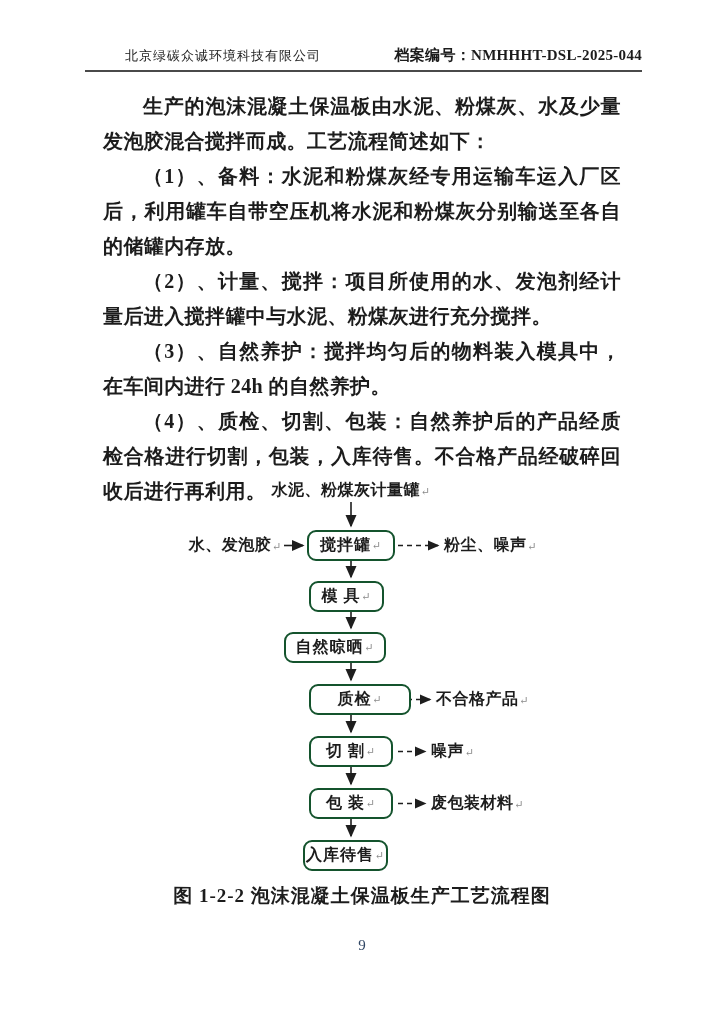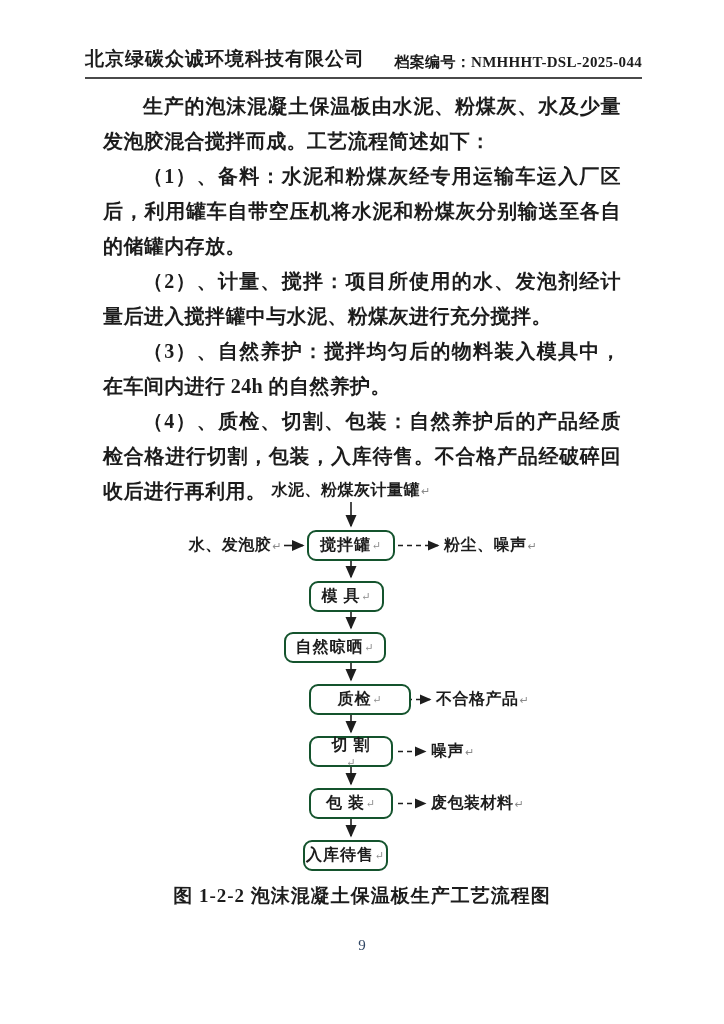--- a/index.html
+++ b/index.html
@@ -8,40 +8,40 @@
     background:#ffffff; overflow:hidden;
     font-family:"Liberation Serif","DejaVu Serif",serif;
     color:#1c1c1c;
   }
   
   .header {
     position:absolute; left:85px; right:82px; top:46px;
     display:flex; justify-content:space-between; align-items:flex-end;
     border-bottom:2px solid #4a4a4a; padding-bottom:5px;
   }
-  .header .company { font-size:19px; font-weight:700; letter-spacing:1px; }
+  .header .company { font-size:13px; font-weight:400; letter-spacing:1px;margin-left:40px; }
   .header .docno   { font-size:15px; font-weight:700; letter-spacing:0.3px; }
   
   .bodytext { position:absolute; left:103px; right:103px; top:89px; }
   .bodytext p {
     margin:0; text-indent:2em; font-size:20px; line-height:35px;
     text-align:justify; letter-spacing:0.4px; font-weight:700;
   }
   
   .flow { position:absolute; left:0; top:480px; width:724px; height:400px; }
   .flow svg { position:absolute; left:0; top:0; }
   .fbox {
     position:absolute; height:31px; box-sizing:border-box;
     border:2px solid #14532d; border-radius:9px; background:#fff;
     display:flex; align-items:center; justify-content:center;
     font-size:16px; font-weight:700; letter-spacing:1px; white-space:nowrap;
   }
   .flabel {
     position:absolute; font-size:16px; font-weight:700;
-    letter-spacing:0.5px; white-space:nowrap; line-height:20px;font-family:Liberation Serif, serif;
+    letter-spacing:0.5px; white-space:nowrap; line-height:20px;
   }
   .retmark { font-size:11px; color:#8a8a8a; font-weight:400; margin-left:1px; }
   .toplabel { left:351px; top:0px; transform:translateX(-50%); }
   
   .caption {
     position:absolute; left:0; right:0; top:883px; text-align:center;
     font-size:19px; font-weight:700; letter-spacing:1px;
   }
   .pagenum {
     position:absolute; left:0; right:0; top:937px; text-align:center;
@@ -104,21 +104,21 @@
         <span class="retmark">↵</span>
       </div>
     <div class="fbox" style="left:284px; top:152px; width:102px;">
         <span>自然晾晒</span>
         <span class="retmark">↵</span>
       </div>
     <div class="fbox" style="left:309px; top:204px; width:102px;">
         <span>质检</span>
         <span class="retmark">↵</span>
       </div>
-    <div class="fbox" style="left:309px; top:256px; width:84px;flex-direction:column;">
+    <div class="fbox" style="left:309px; top:256px; width:84px;">
         <span>切 割</span>
         <span class="retmark">↵</span>
       </div>
     <div class="fbox" style="left:309px; top:308px; width:84px;">
         <span>包 装</span>
         <span class="retmark">↵</span>
       </div>
     <div class="fbox" style="left:303px; top:360px; width:85px;">
         <span>入库待售</span>
         <span class="retmark">↵</span>

